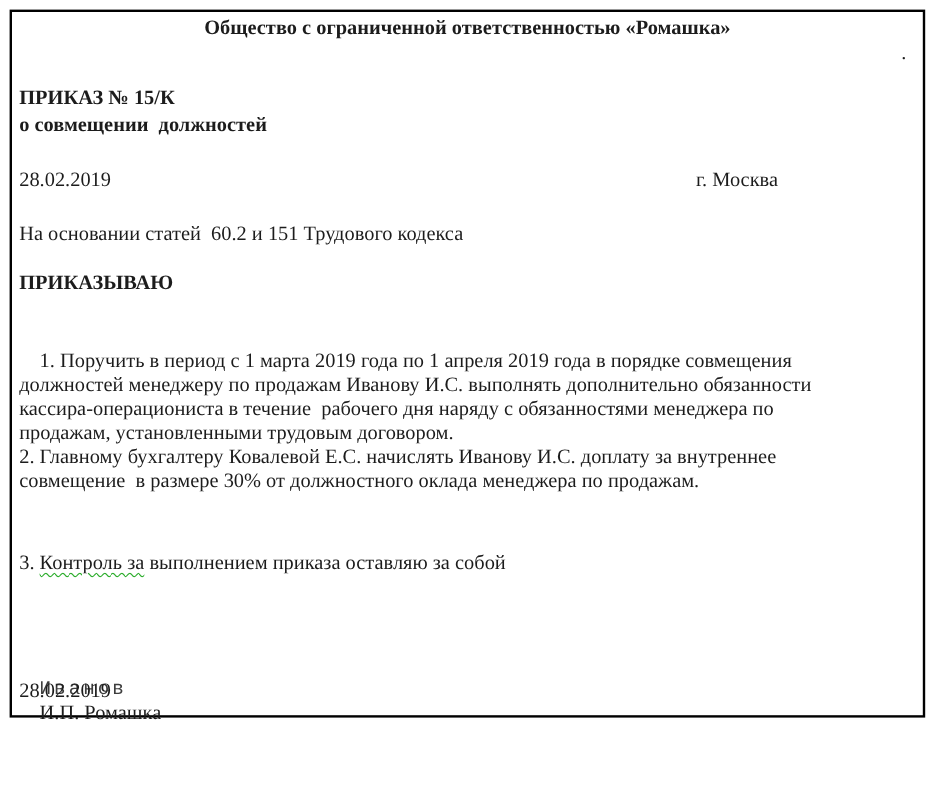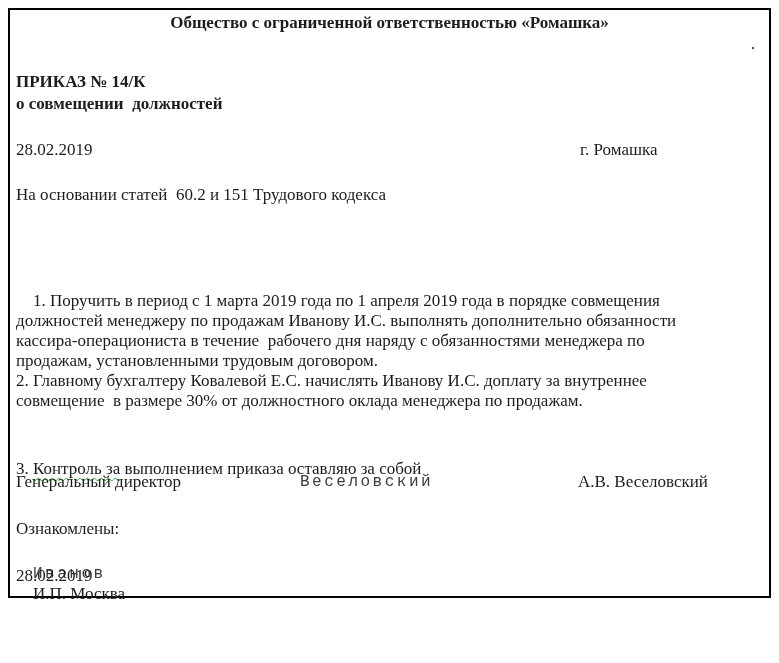--- a/index.html
+++ b/index.html
@@ -65,52 +65,47 @@
 </head>
 <body>
 
 <div class="page">
   <div class="frame"></div>
 
   <div class="abs company">Общество с ограниченной ответственностью «Ромашка»</div>
 
   <div class="abs stray">.</div>
 
-  <div class="abs order-title">ПРИКАЗ № 14/К</div>
+  <div class="abs order-title">ПРИКАЗ № 15/К</div>
 
   <div class="abs order-subtitle">о совмещении  должностей</div>
 
   <div class="abs date">28.02.2019</div>
 
-  <div class="abs place">г. Ромашка</div>
+  <div class="abs place">г. Москва</div>
 
   <div class="abs basis">На основании статей  60.2 и 151 Трудового кодекса</div>
 
+  <div class="abs resolution">ПРИКАЗЫВАЮ</div>
 
   <div class="abs order-body">
     <span>1. Поручить в период с 1 марта 2019 года по 1 апреля 2019 года в порядке совмещения
 должностей менеджеру по продажам Иванову И.С. выполнять дополнительно обязанности
 кассира-операциониста в течение  рабочего дня наряду с обязанностями менеджера по
 продажам, установленными трудовым договором.
 2. Главному бухгалтеру Ковалевой Е.С. начислять Иванову И.С. доплату за внутреннее
 совмещение  в размере 30% от должностного оклада менеджера по продажам.</span>
     <div class="item3-line"><span>3. </span><span class="flagged">Контроль за</span><span> выполнением приказа оставляю за собой</span></div>
   </div>
 
-  <div class="abs signoff">
-    <span class="position">Генеральный директор</span>
-    <span class="autograph">Веселовский</span>
-    <span class="name">А.В. Веселовский</span>
-  </div>
 
-  <div class="abs ack-label">Ознакомлены:</div>
 
   <div class="abs ack-row row-1">
     <span class="autograph">Иванов</span>
-    <span>И.П. Москва</span>
+    <span>И.П. Ромашка</span>
   </div>
   <div class="abs ack-row row-2">28.02.2019</div>
 
   <div class="abs ack-row row-3">
     <span class="autograph">Главному</span>
     <span>Е.С. Ковалева</span>
   </div>
   <div class="abs ack-row row-4">28.02.2019</div>
 </div>
 

